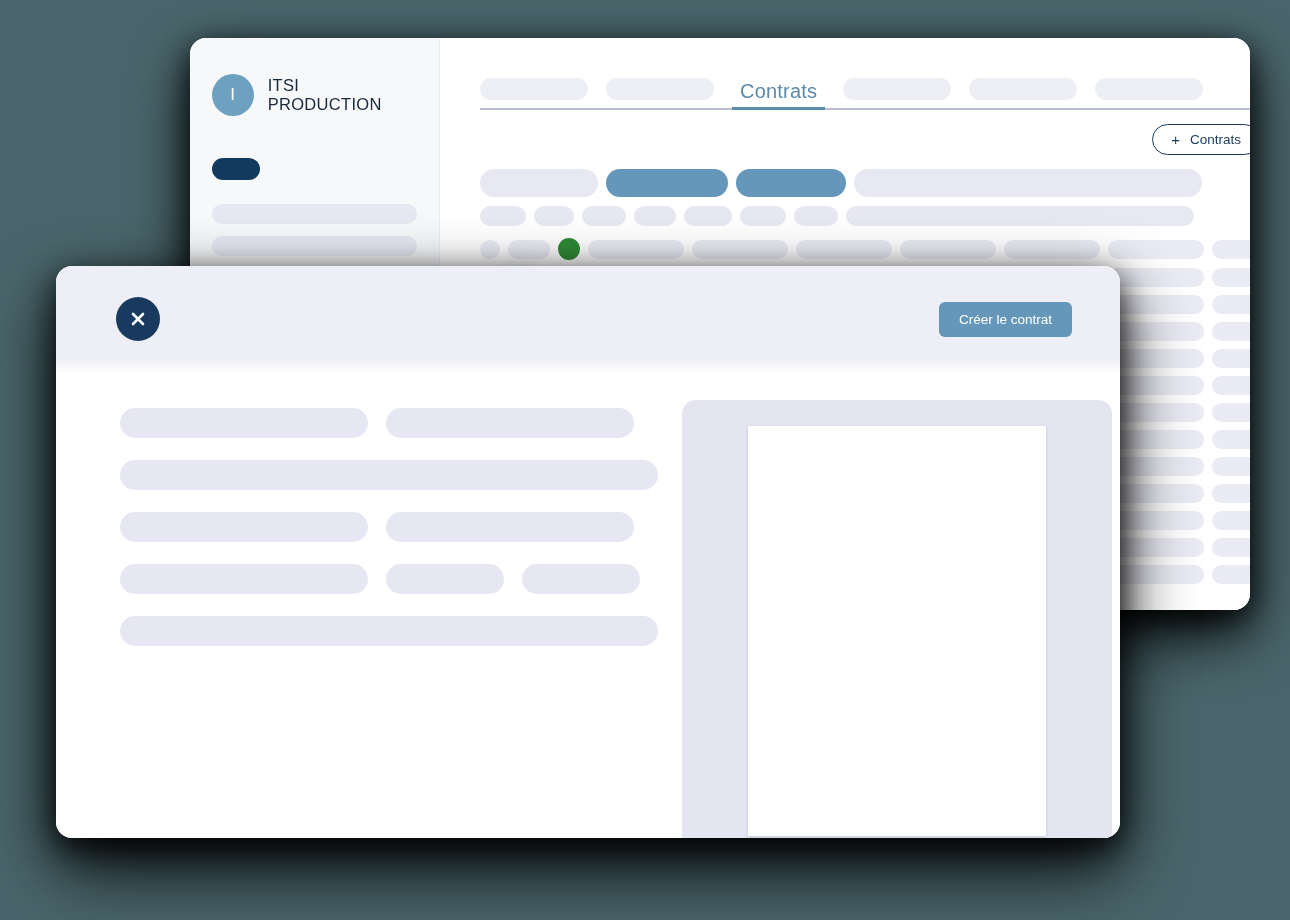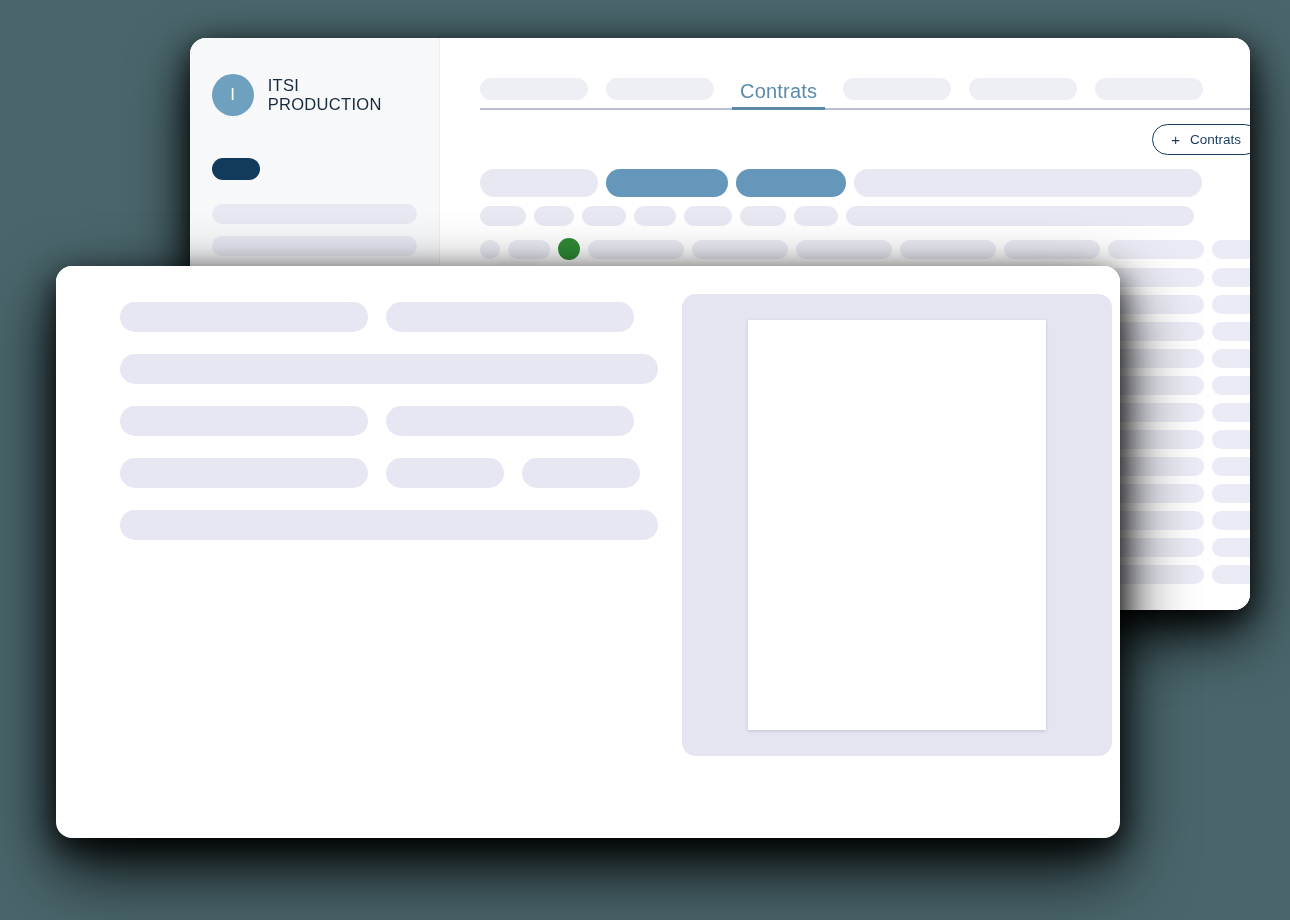--- a/index.html
+++ b/index.html
@@ -511,20 +511,28 @@
 
       </div>
     </div>
   </div>
 
   <div class="ghost"></div>
   <div class="ghost2"></div>
 
   <div class="modal">
 
+    <div class="modal-header">
+      <button class="close-btn" aria-label="close">
+        <svg width="18" height="18" viewBox="0 0 18 18">
+          <path d="M4 4 L14 14 M14 4 L4 14" stroke="#ffffff" stroke-width="2.6" stroke-linecap="round"></path>
+        </svg>
+      </button>
+      <button class="btn-primary">Créer le contrat</button>
+    </div>
 
     <div class="modal-body">
 
       <div class="form-col">
 
         <div class="form-line">
           <div class="bar" style="width:248px"></div>
           <div class="bar" style="width:248px"></div>
         </div>
 

